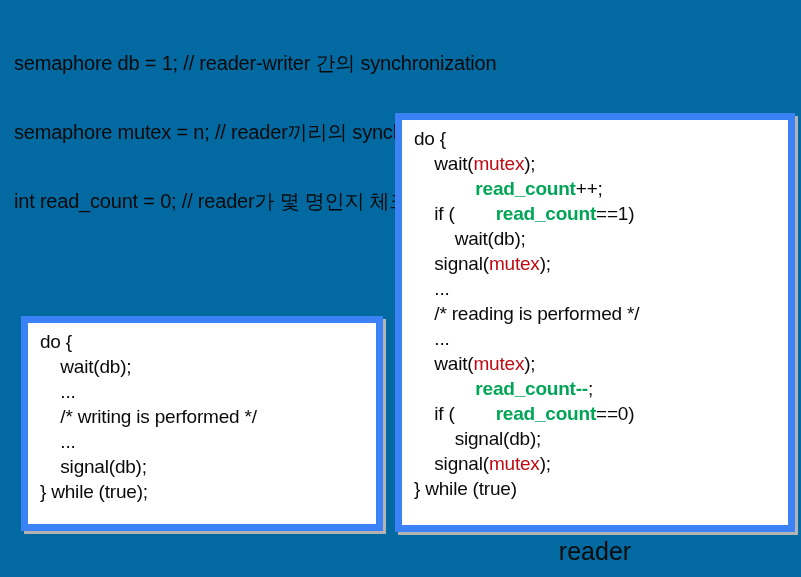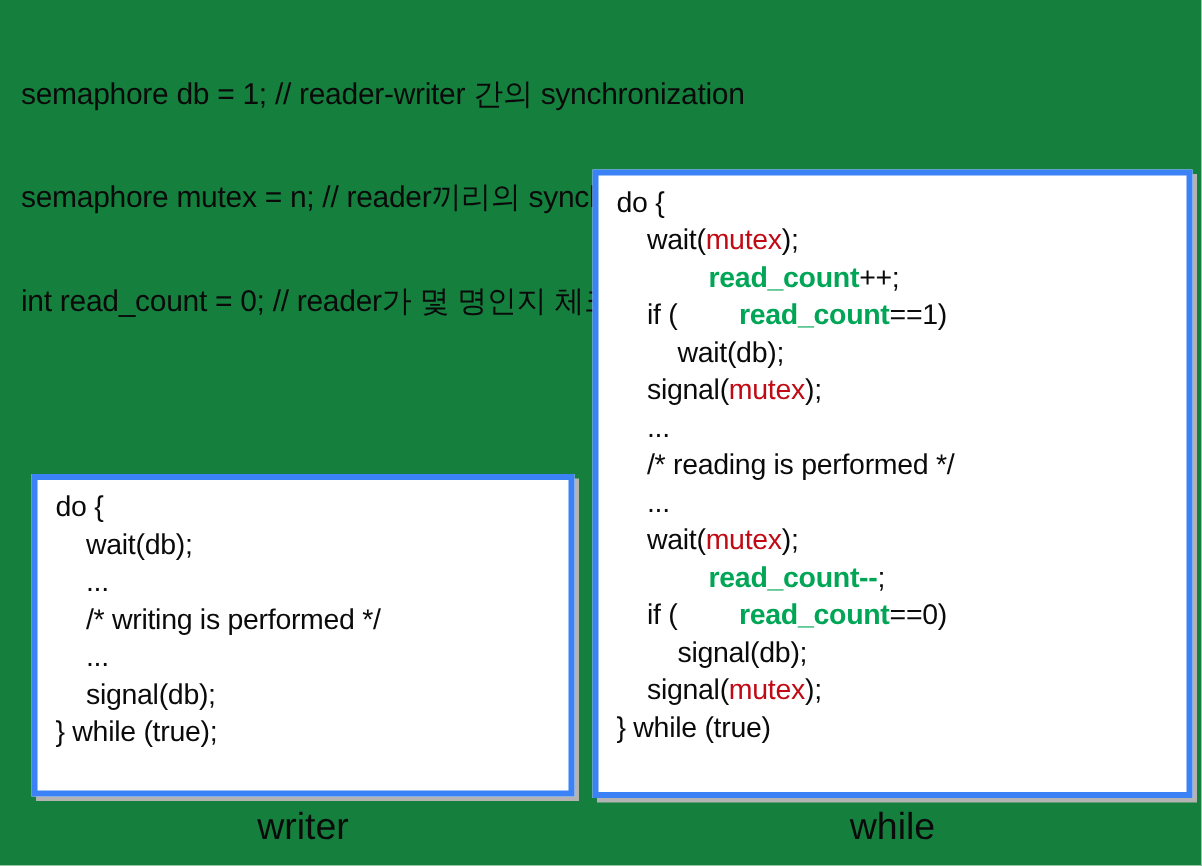--- a/index.html
+++ b/index.html
@@ -4,38 +4,38 @@
 <style>
   html, body {
     margin: 0;
     padding: 0;
     background: #ffffff;
   }
   .canvas {
     position: relative;
     width: 801px;
     height: 577px;
-    background: #15803d;
+    background: #0369a1;
     overflow: hidden;
     font-family: "Liberation Sans", "DejaVu Sans", sans-serif;
     color: #0a0a0a;
   }
   .header {
     position: absolute;
     left: 14px;
     top: 6px;
     font-size: 20px;
     line-height: 23px;
     letter-spacing: -0.2px;
     white-space: pre;
   }
   .code-box {
     position: absolute;
     background: #ffffff;
-    border: 4px solid #3b82f6;
+    border: 7px solid #3b82f6;
     box-shadow: 3px 3px 0 #b3b3b3;
     box-sizing: border-box;
     padding: 6px 4px 0 12px;
     font-size: 19px;
     line-height: 25px;
     letter-spacing: -0.2px;
     white-space: pre;
   }
   .code-box .code-line { white-space: pre; }
   .writer-box {
@@ -77,17 +77,16 @@
   <div class="header">
     <div>semaphore db = 1; // reader-writer 간의 synchronization</div>
     <div>semaphore mutex = n; // reader끼리의 synchronization</div>
     <div>int read_count = 0; // reader가 몇 명인지 체크</div>
   </div>
 
   <div class="code-box writer-box"><div class="code-line"><span>do {</span></div><div class="code-line"><span>    wait(db);</span></div><div class="code-line"><span>    ...</span></div><div class="code-line"><span>    /* writing is performed */</span></div><div class="code-line"><span>    ...</span></div><div class="code-line"><span>    signal(db);</span></div><div class="code-line"><span>} while (true);</span></div></div>
 
   <div class="code-box reader-box"><div class="code-line"><span>do {</span></div><div class="code-line"><span>    wait(</span><span class="tok-red" style="color: rgb(192, 10, 20);">mutex</span><span>);</span></div><div class="code-line"><span>    </span><span class="tok-green" style="color: rgb(0, 166, 86);">read_count</span><span>++;</span></div><div class="code-line"><span>    if (</span><span class="tok-green" style="color: rgb(0, 166, 86);">read_count</span><span>==1)</span></div><div class="code-line"><span>        wait(db);</span></div><div class="code-line"><span>    signal(</span><span class="tok-red" style="color: rgb(192, 10, 20);">mutex</span><span>);</span></div><div class="code-line"><span>    ...</span></div><div class="code-line"><span>    /* reading is performed */</span></div><div class="code-line"><span>    ...</span></div><div class="code-line"><span>    wait(</span><span class="tok-red" style="color: rgb(192, 10, 20);">mutex</span><span>);</span></div><div class="code-line"><span>    </span><span class="tok-green" style="color: rgb(0, 166, 86);">read_count--</span><span>;</span></div><div class="code-line"><span>    if (</span><span class="tok-green" style="color: rgb(0, 166, 86);">read_count</span><span>==0)</span></div><div class="code-line"><span>        signal(db);</span></div><div class="code-line"><span>    signal(</span><span class="tok-red" style="color: rgb(192, 10, 20);">mutex</span><span>);</span></div><div class="code-line"><span>} while (true)</span></div></div>
 
-  <div class="box-label writer-label">writer</div>
 
-  <div class="box-label reader-label">while</div>
+  <div class="box-label reader-label">reader</div>
 
 </div>
 
 </body></html>

